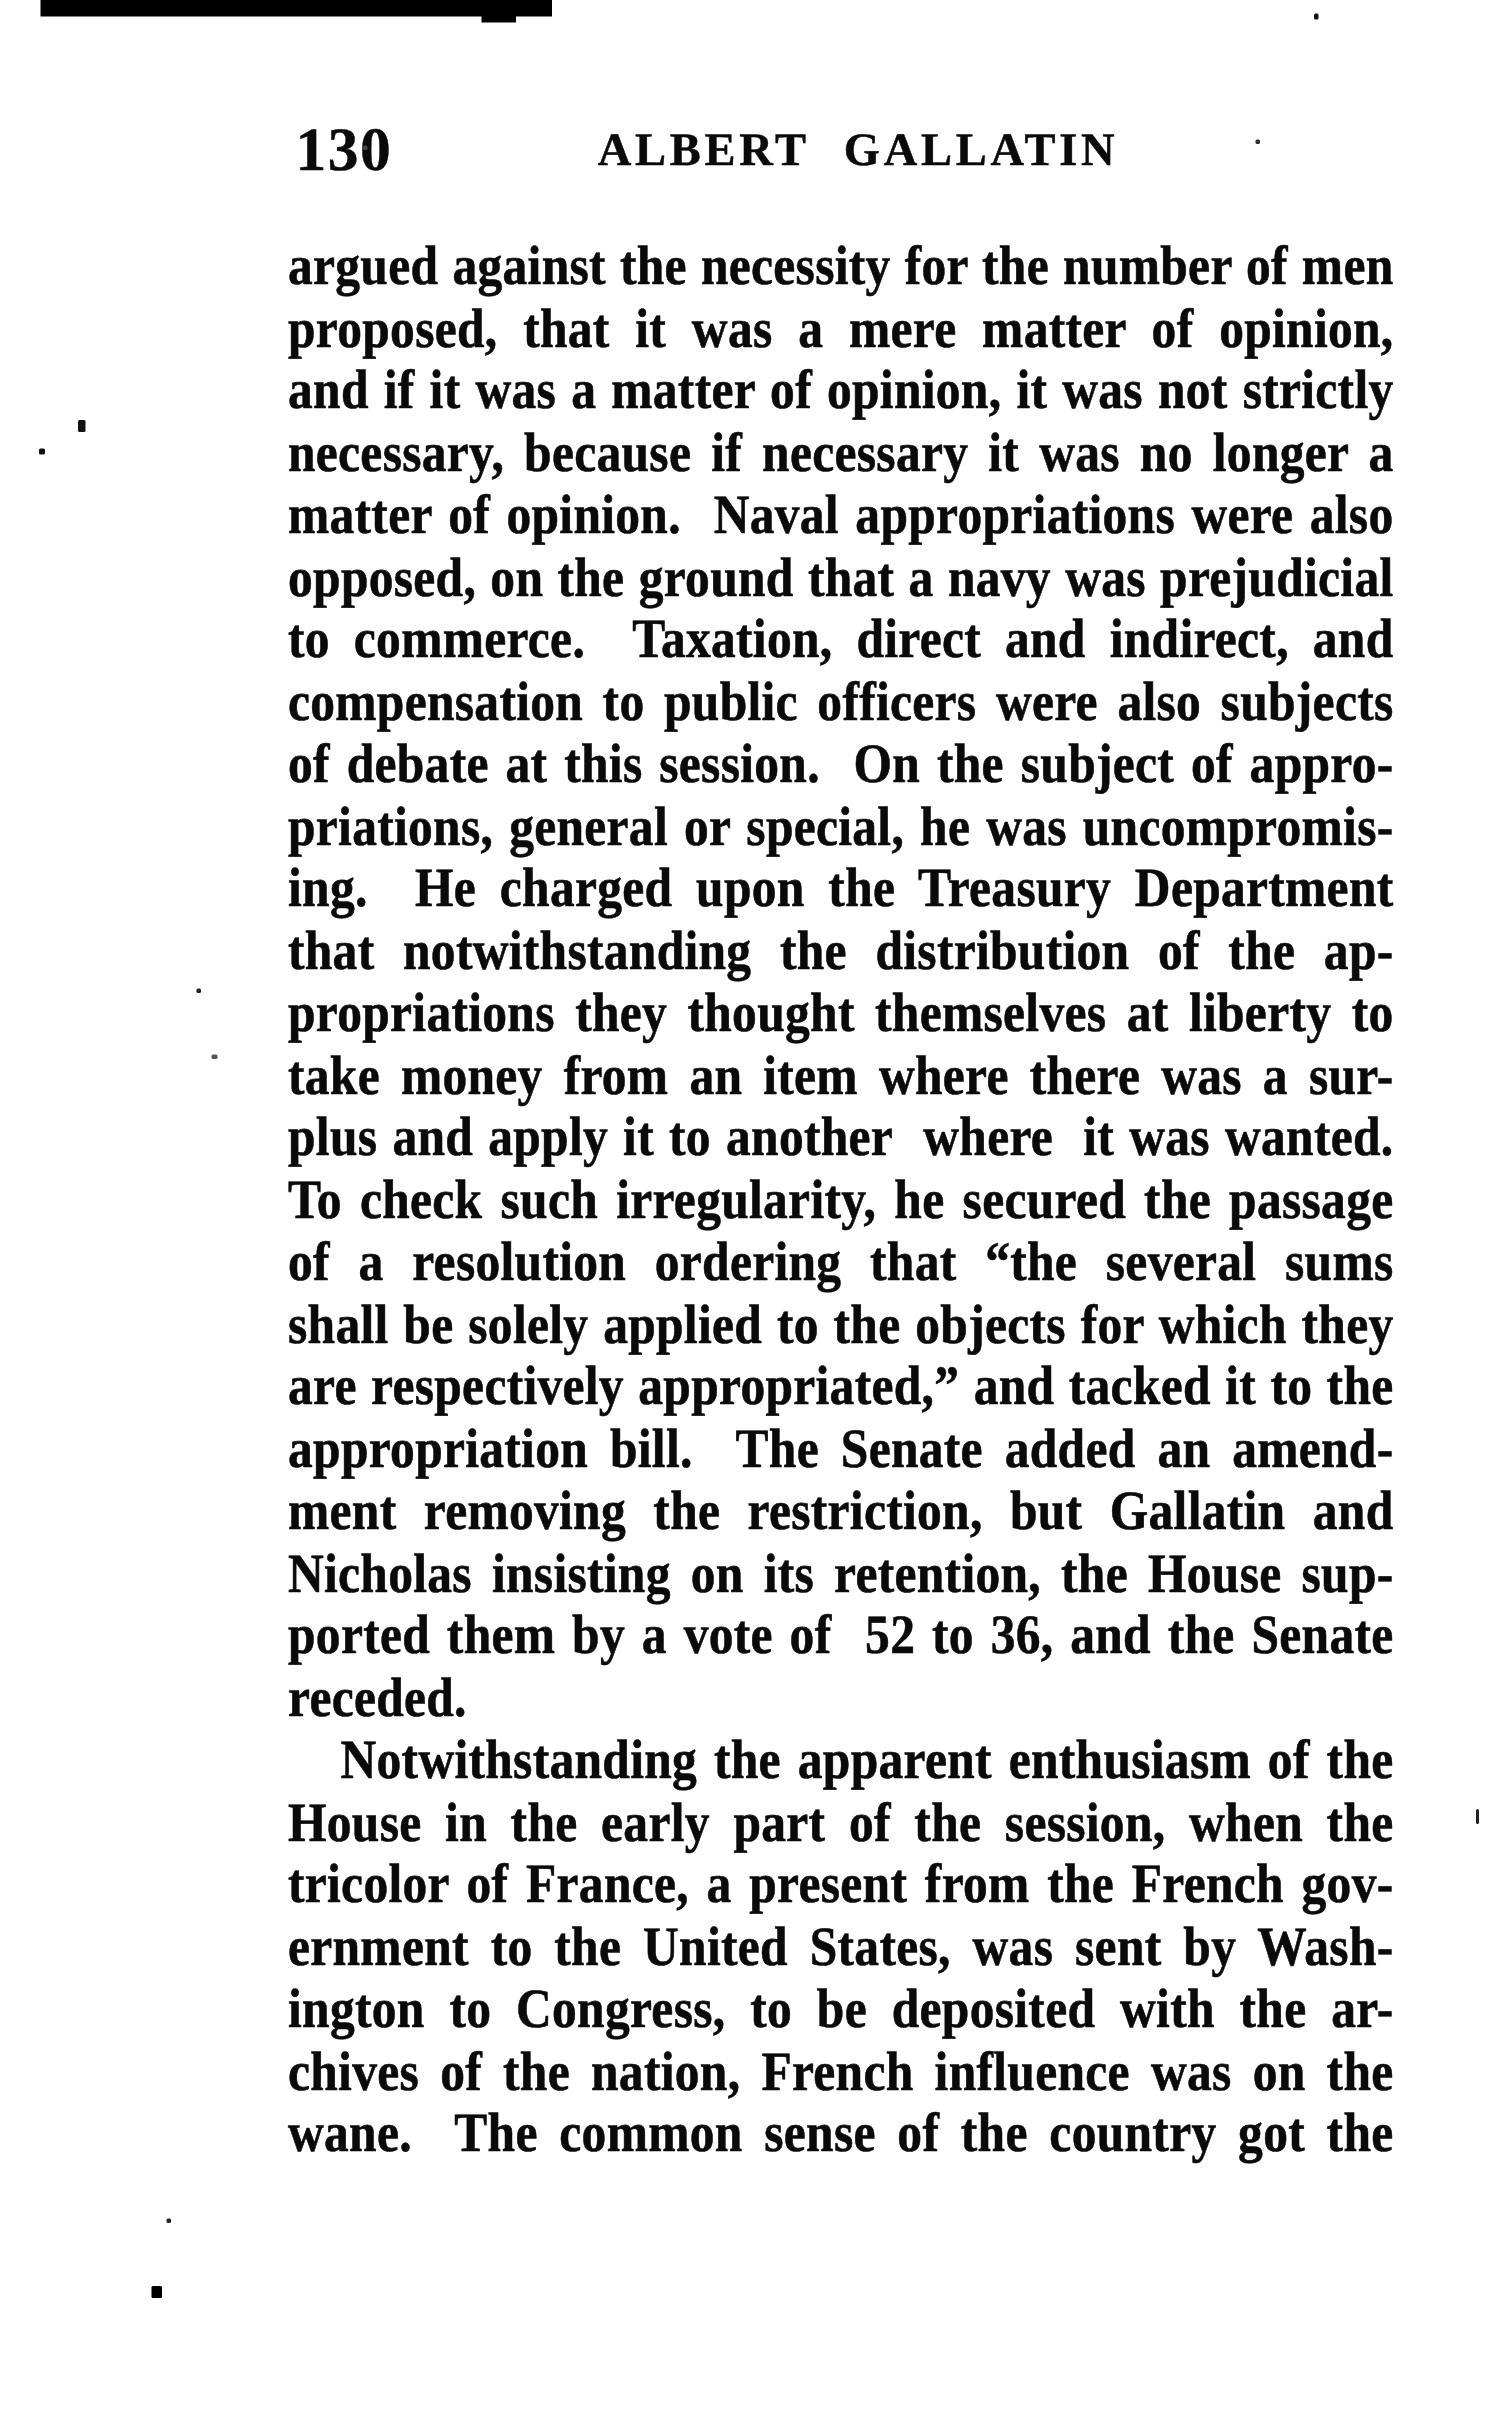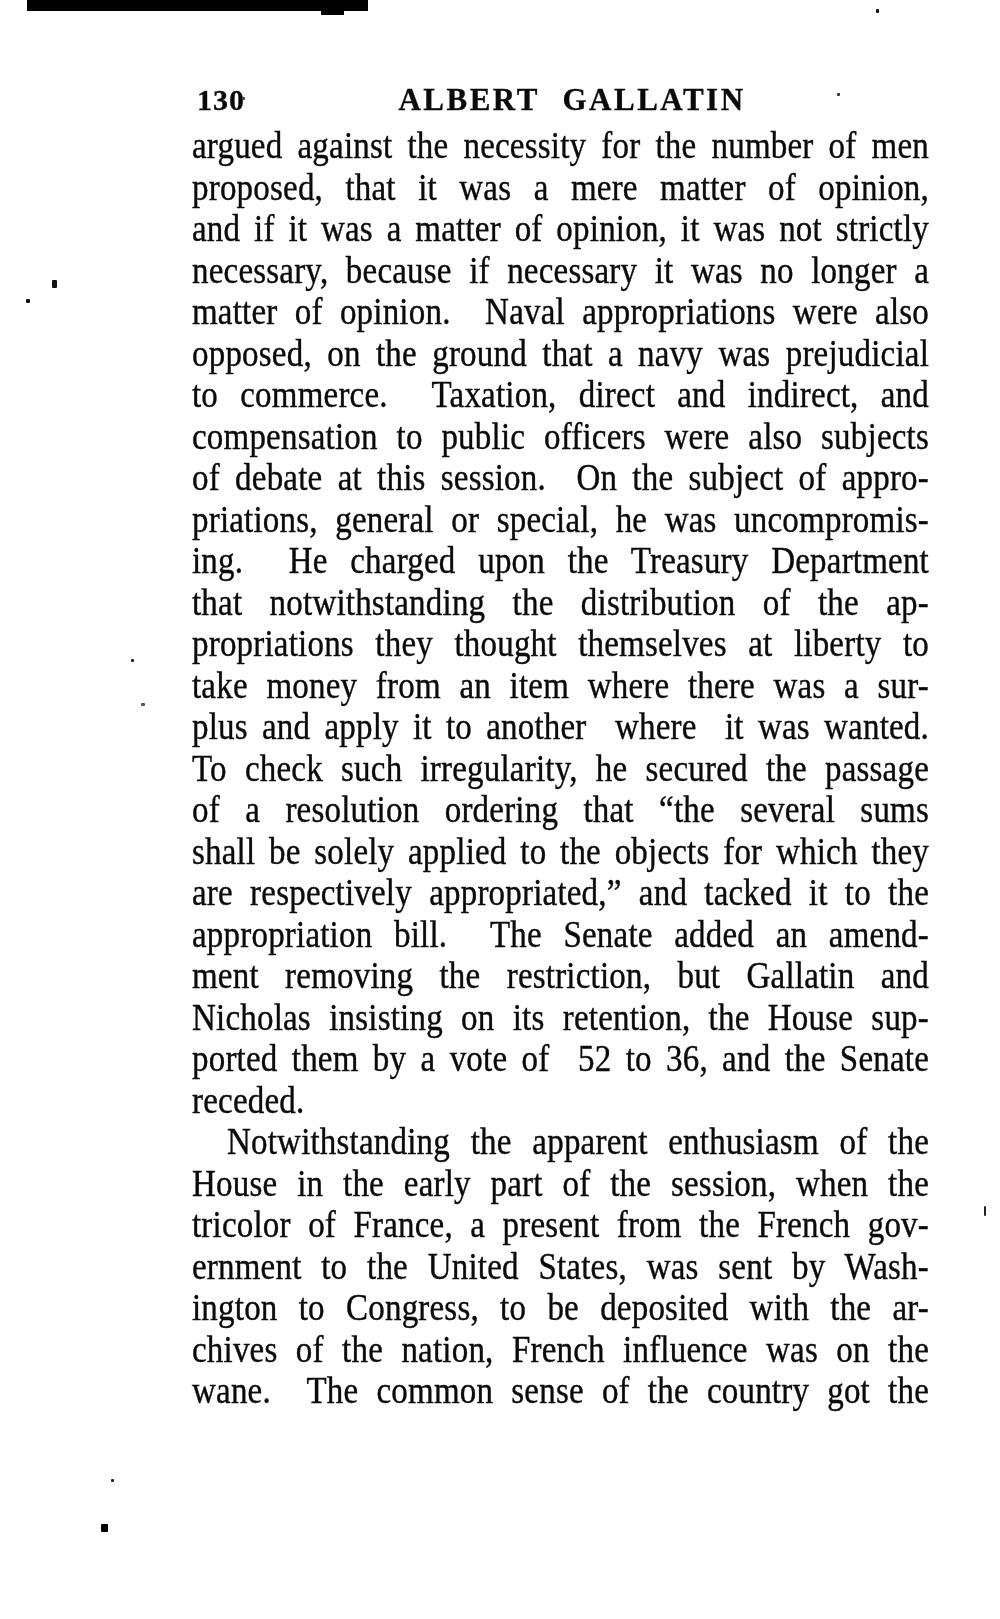--- a/index.html
+++ b/index.html
@@ -21,36 +21,36 @@
     width: 341px; height: 11px;
     background: #000;
   }
   .scan-bar-blob {
     position: absolute; left: 321px; top: 0;
     width: 23px; height: 15px;
     background: #000;
   }
   .page-number {
     position: absolute; left: 197px; top: 84px;
-    font-size: 30px; line-height: 31px;
+    font-size: 41px; line-height: 31px;
     font-weight: 700; letter-spacing: 1px;
     color: #0a0a0a;
     -webkit-text-stroke: 0.3px #0a0a0a;
   }
   .running-head {
     position: absolute; left: 72px; top: 84px; width: 1000px;
     text-align: center;
     font-size: 31px; line-height: 31px;
     font-weight: 700;
     letter-spacing: 2.5px; word-spacing: 13px;
     color: #0a0a0a;
     -webkit-text-stroke: 0.3px #0a0a0a;
   }
   .text-block {
-    position: absolute; left: 192px; top: 126px; width: 737px;
+    position: absolute; left: 192px; top: 158px; width: 737px; font-weight: bold;
   }
   .line {
     height: 41.5px; line-height: 41.5px;
     font-size: 33px;
     color: #0a0a0a;
     text-align: justify;
     text-align-last: justify;
     white-space: nowrap;
     letter-spacing: 0.2px;
     -webkit-text-stroke: 0.35px #0a0a0a;

